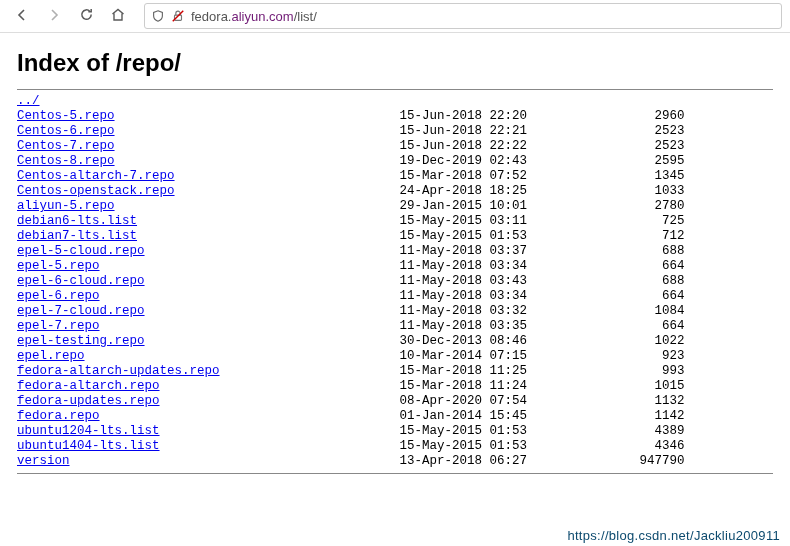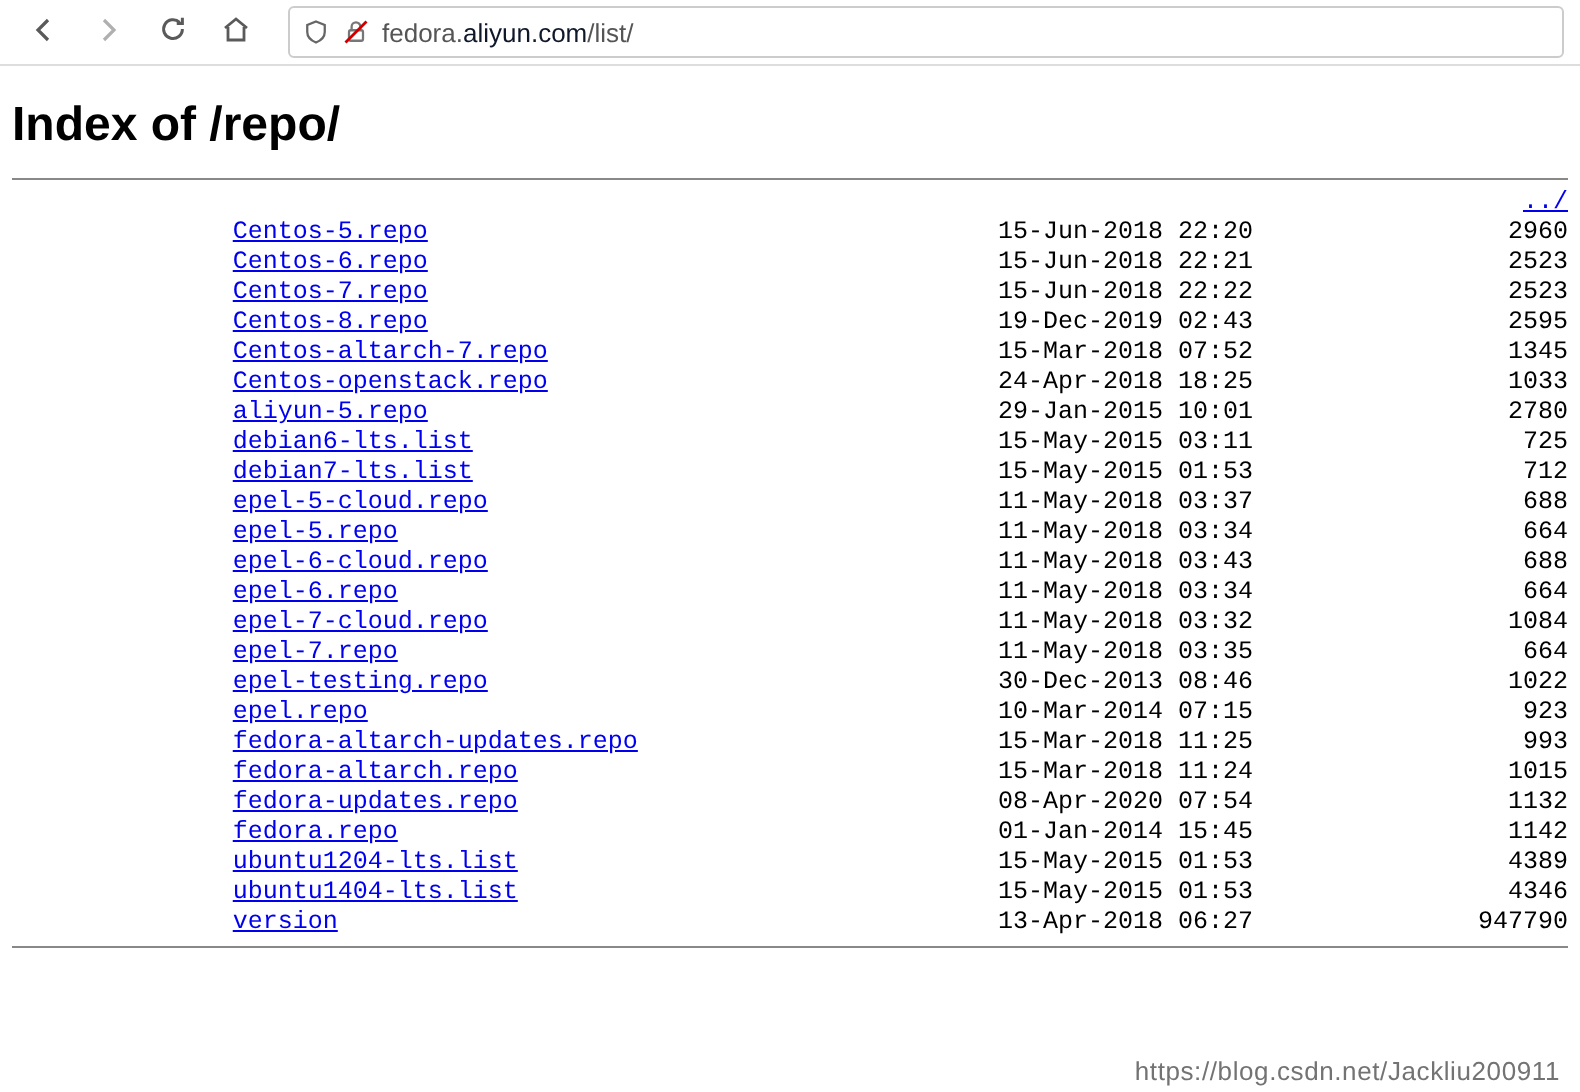--- a/index.html
+++ b/index.html
@@ -4,27 +4,27 @@
 <style>
 * { margin: 0; padding: 0; box-sizing: border-box; }
 body { width: 790px; height: 546px; font-family: Arial, sans-serif; background: #fff; overflow: hidden; }
 .toolbar { height: 33px; display: flex; align-items: center; padding: 0 8px; gap: 4px; border-bottom: 1px solid #ddd; }
 .nav-btn { width: 28px; height: 28px; display: flex; align-items: center; justify-content: center; border: none; background: transparent; cursor: pointer; color: #5a5a5a; }
 .nav-btn.disabled { color: #b0b0b0; }
 .urlbar-wrap { flex: 1; display: flex; align-items: center; height: 26px; border: 1px solid #ccc; border-radius: 3px; padding: 0 6px; margin-left: 8px; background: #fff; gap: 6px; }
 .url-icon { display: flex; align-items: center; justify-content: center; color: #666; flex-shrink: 0; }
 .lock-icon { color: #c00; }
 .url-text { font-size: 13px; color: #555; white-space: nowrap; overflow: hidden; }
-.url-text .domain { color: #0f172a; }
-.content { padding: 10px 6px; }
+.url-text .domain { color: #701a75; }
+.content { padding: 10px 17px; }
 h1 { font-size: 24px; font-weight: bold; margin: 6px 0 12px 0; color: #000; }
 hr { border: none; border-top: 1px solid #888; margin: 4px 0; }
-.listing { font-family: "Courier New", monospace; font-size: 12.5px; line-height: 1.2; white-space: pre; text-align: right; }
+.listing { font-family: "Courier New", monospace; font-size: 12.5px; line-height: 1.2; white-space: pre; }
 .listing a { color: #0000ee; text-decoration: underline; }
-.watermark { position: absolute; bottom: 3px; right: 10px; color: #737373; font-size: 13px; letter-spacing: 0.3px; }
+.watermark { position: absolute; bottom: 3px; right: 10px; color: #0c4a6e; font-size: 13px; letter-spacing: 0.3px; }
 </style>
 </head>
 <body>
 
 <div class="toolbar">
   <button class="nav-btn">
     <span>
       <svg width="16" height="16" viewBox="0 0 16 16" fill="none" stroke="currentColor" stroke-width="1.6">
           <path d="M10 3 L5 8 L10 13"></path>
         </svg>

